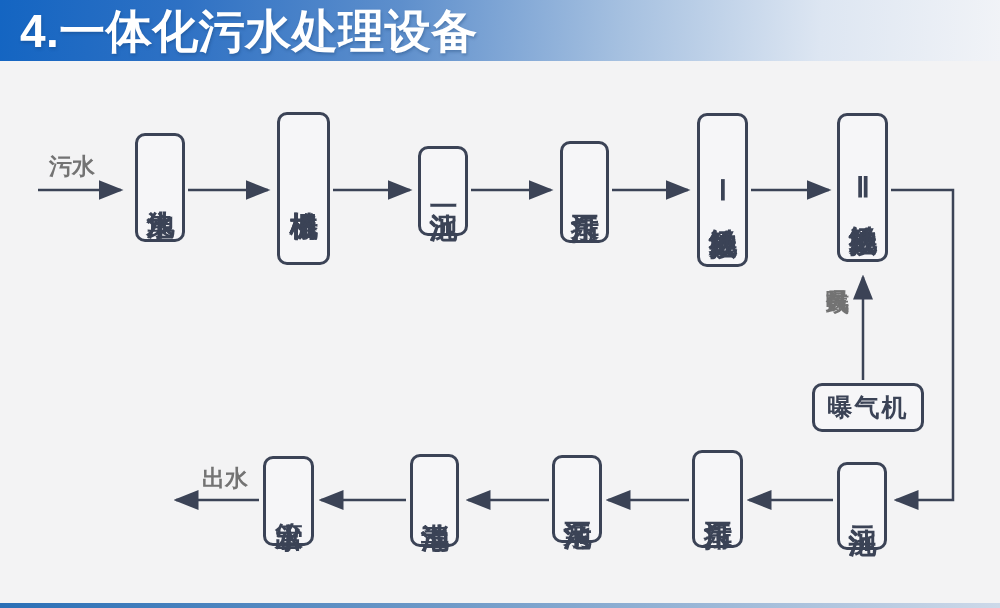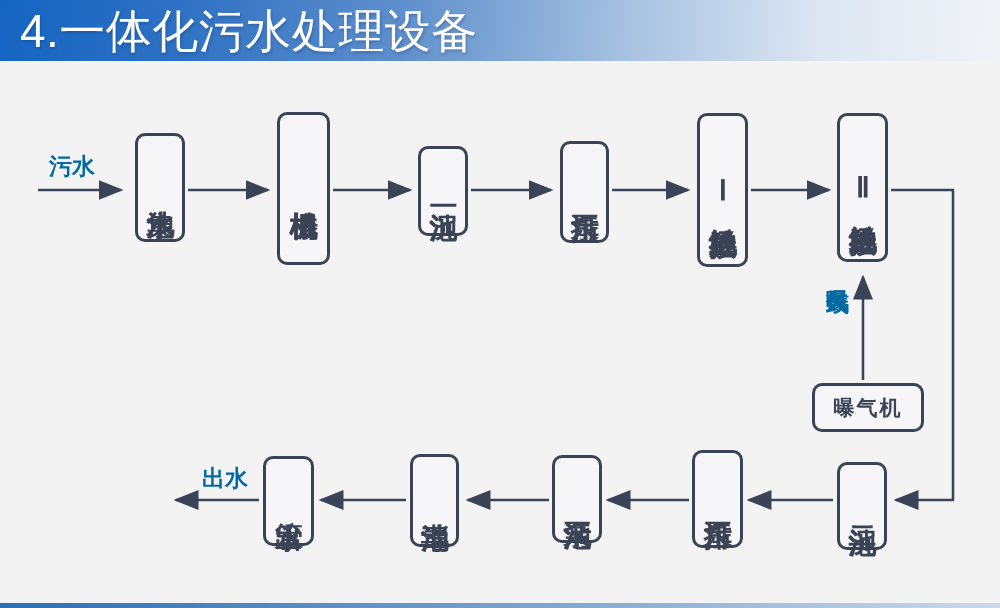--- a/index.html
+++ b/index.html
@@ -23,21 +23,21 @@
     background: linear-gradient(93deg,
       #1465c2 0%, #2e71c4 18%, #5e8fcc 40%,
       #a5c0e0 62%, #dde6f2 82%, #f1f3f7 100%);
     display: flex;
     align-items: center;
   }
   .title-bar h1 {
     padding-left: 20px;
     font-size: 46px;
     line-height: 1;
-    font-weight: normal;
+    font-weight: bold;
     color: #ffffff;
     letter-spacing: 0.5px;
     text-shadow: 1px 2px 3px rgba(20, 60, 110, 0.35);
     white-space: nowrap;
   }
 
   
   .bottom-strip {
     position: absolute;
     left: 0; bottom: 0;
@@ -67,30 +67,30 @@
     font-weight: bold;
   }
   .node.v span {
     writing-mode: vertical-rl;
     text-orientation: upright;
     line-height: 1;
     font-size: 28px;
     letter-spacing: 0;
   }
   .node.h span {
-    font-size: 21px;
+    font-size: 25px;
     letter-spacing: 2px;
     line-height: 1;
   }
 
   
   .flow-label {
     position: absolute;
     z-index: 2;
-    color: #0369a1;
+    color: #737373;
     font-weight: bold;
     font-size: 23px;
     line-height: 1;
   }
   .flow-label.h { text-align: center; }
   .flow-label.v {
     writing-mode: vertical-rl;
     text-orientation: upright;
   }
 </style>

